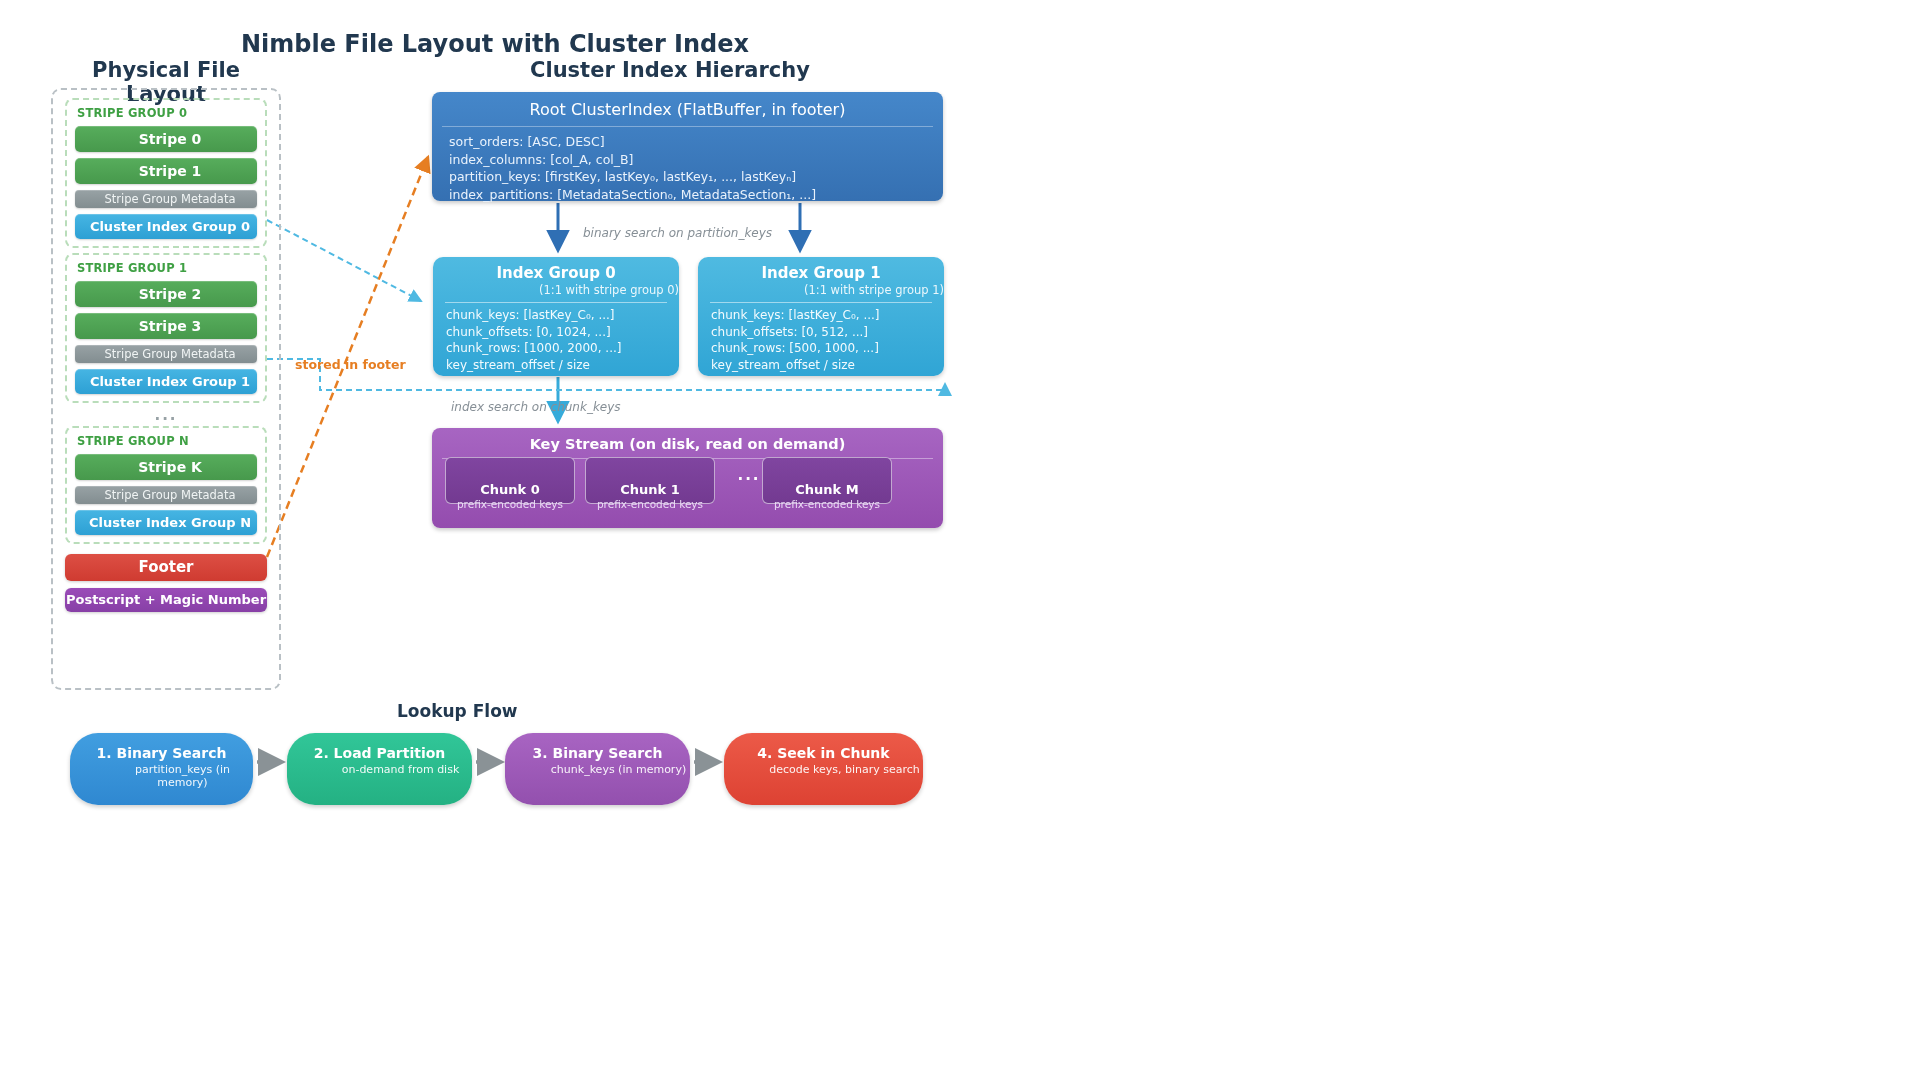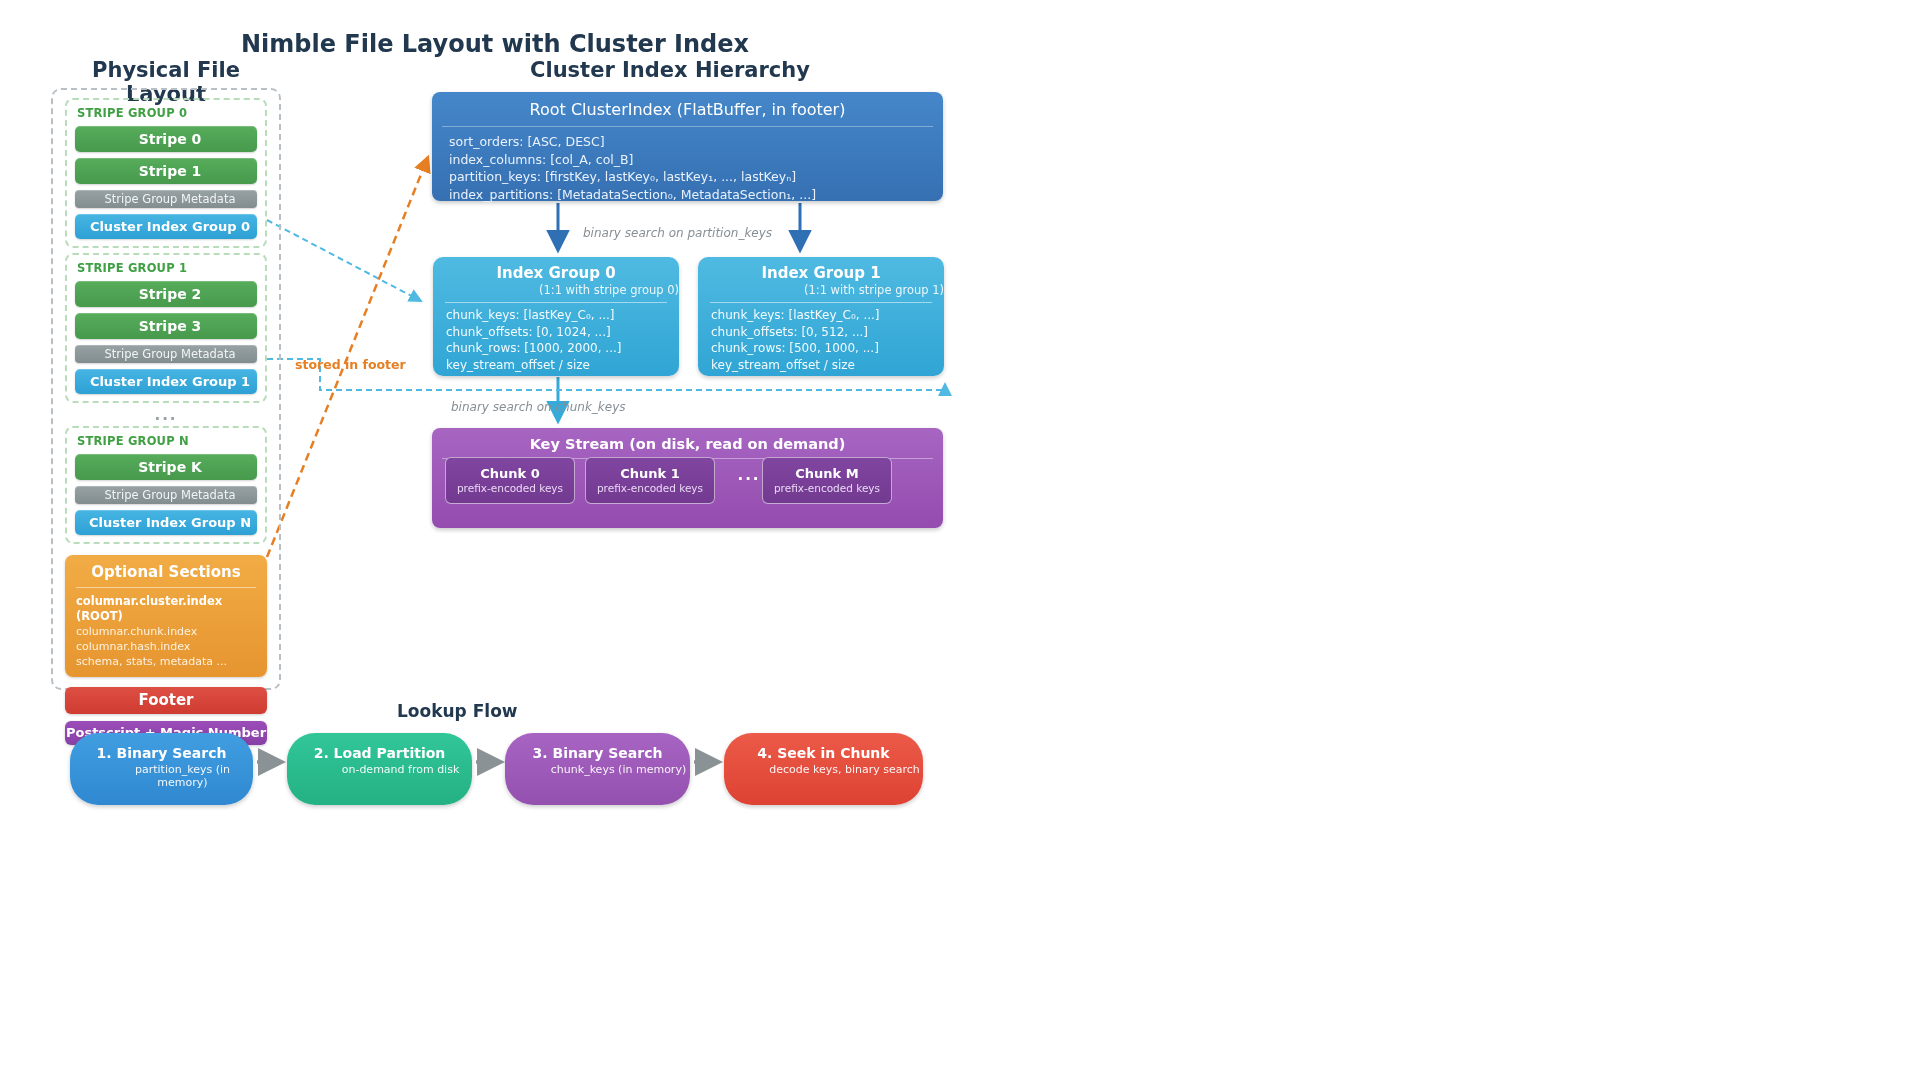--- a/index.html
+++ b/index.html
@@ -60,21 +60,21 @@
   .ig-line{font-size:12px;line-height:16.5px;padding-left:13px;color:#f3fbfe;}
 
   .ks-box{position:absolute;left:432px;top:428px;width:511px;height:100px;box-sizing:border-box;
           border-radius:8px;color:#fff;background:linear-gradient(180deg,#a765c2,#944cae);
           box-shadow:0 2px 4px rgba(0,0,0,.22);}
   .ks-title{font-size:14.5px;font-weight:bold;text-align:center;padding:8px 0 6px;
             border-bottom:1px solid rgba(255,255,255,.4);margin:0 10px;}
   .chunk{position:absolute;top:29px;width:130px;height:47px;box-sizing:border-box;border-radius:6px;
          border:1px solid rgba(255,255,255,.55);text-align:center;color:#fff;
          background:linear-gradient(180deg,#8045a0,#733a91);}
-  .chunk-title{font-size:13px;font-weight:bold;margin-top:8px;}
+  .chunk-title{font-size:13px;font-weight:bold;margin-top:24px;}
   .chunk-sub{font-size:10.5px;color:#ead9f5;margin-top:1px;}
   .ks-dots{position:absolute;left:716px;top:40px;width:60px;text-align:center;color:#fff;
            font-weight:bold;font-size:15px;letter-spacing:2px;}
 
   .edge-label{position:absolute;font-style:italic;font-size:12px;color:#868f96;}
   .stored-label{position:absolute;left:295px;top:357px;font-size:12.5px;font-weight:bold;color:#e67e22;}
 
   
   .lookup-heading{position:absolute;left:397px;top:701px;width:200px;text-align:left;
                   font-size:17px;font-weight:bold;color:#21384f;}
@@ -145,27 +145,20 @@
 
     <div class="dots-sep">...</div>
 
     <div class="sg">
       <div class="sg-label">STRIPE GROUP N</div>
       <div class="bar stripe">Stripe K</div>
       <div class="bar meta">Stripe Group Metadata</div>
       <div class="bar cig">Cluster Index Group N</div>
     </div>
 
-    <div class="optional">
-      <div class="optional-title">Optional Sections</div>
-      <div class="opt-item root-item">columnar.cluster.index (ROOT)</div>
-      <div class="opt-item">columnar.chunk.index</div>
-      <div class="opt-item">columnar.hash.index</div>
-      <div class="opt-item">schema, stats, metadata ...</div>
-    </div>
 
     <div class="footer-bar">Footer</div>
     <div class="ps-bar">Postscript + Magic Number</div>
   </div>
 
   <div class="root-box">
     <div class="root-title">Root ClusterIndex (FlatBuffer, in footer)</div>
     <div class="root-body">
       <div>sort_orders: [ASC, DESC]</div>
       <div>index_columns: [col_A, col_B]</div>
@@ -189,21 +182,21 @@
   <div class="ig-box ig1">
     <div class="ig-title">Index Group 1</div>
     <div class="ig-sub">(1:1 with stripe group 1)</div>
     <div class="ig-div"></div>
     <div class="ig-line">chunk_keys: [lastKey_C₀, ...]</div>
     <div class="ig-line">chunk_offsets: [0, 512, ...]</div>
     <div class="ig-line">chunk_rows: [500, 1000, ...]</div>
     <div class="ig-line">key_stream_offset / size</div>
   </div>
 
-  <div class="edge-label" style="left:451px;top:400px;width:200px;">binary search on chunk_keys</div>
+  <div class="edge-label" style="left:451px;top:400px;width:200px;">index search on chunk_keys</div>
   <div class="stored-label">stored in footer</div>
 
   <div class="ks-box">
     <div class="ks-title">Key Stream (on disk, read on demand)</div>
     <div class="chunk" style="left:13px;">
       <div class="chunk-title">Chunk 0</div>
       <div class="chunk-sub">prefix-encoded keys</div>
     </div>
     <div class="chunk" style="left:153px;">
       <div class="chunk-title">Chunk 1</div>

